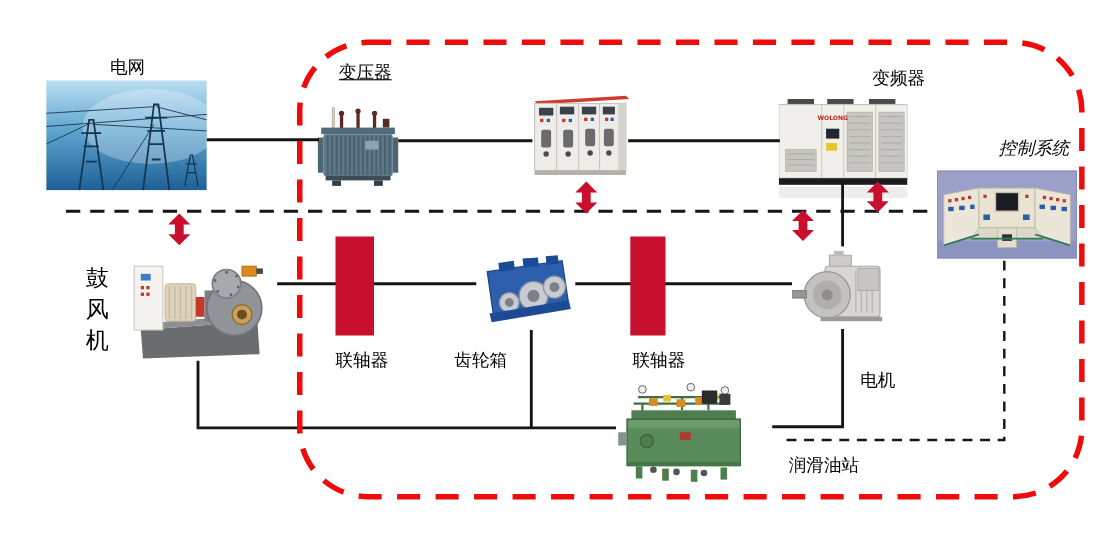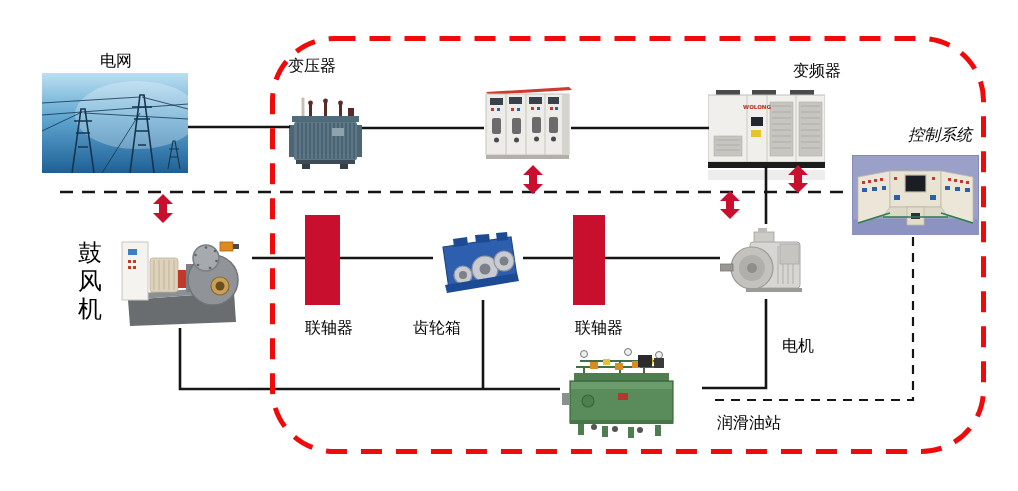--- a/index.html
+++ b/index.html
@@ -24,32 +24,32 @@
   #img-control{left:852px;top:155px;width:127px;height:80px;}
   #img-blower{left:120px;top:222px;width:120px;height:106px;}
   #img-gearbox{left:433px;top:225px;width:90px;height:75px;}
   #img-motor{left:720px;top:228px;width:90px;height:69px;}
   #img-lube{left:560px;top:343px;width:127px;height:97px;}
   
   #coupling-left{left:305px;top:215px;width:35px;height:90px;}
   #coupling-right{left:573px;top:215px;width:32px;height:90px;}
   
   #lbl-grid{left:116px;top:50px;}
-  #lbl-transformer{left:312px;top:55px;}
+  #lbl-transformer{left:332px;top:55px;text-decoration:underline;}
   #lbl-switchgear{left:544px;top:49px;}
   #lbl-vfd{left:777px;top:60px;margin-left:40px;}
   #lbl-control{left:940px;top:124px;font-style:italic;}
   #lbl-coupling-left{left:329px;top:317px;}
   #lbl-gearbox{left:437px;top:317px;}
   #lbl-coupling-right{left:599px;top:317px;}
   #lbl-motor{left:798px;top:311px;margin-top:24px;}
   #lbl-lube{left:749px;top:412px;}
   #lbl-blower{
     left:78px;top:239px;width:24px;transform:none;white-space:normal;
-    word-break:break-all;font-size:24px;line-height:28px;
+    word-break:break-all;font-size:21px;line-height:28px;
   }
 </style>
 </head>
 <body>
 
 <div class="stage">
 
   <svg class="overlay" id="lines-under">
     <path d="M252,258 H720" stroke="#151515" stroke-width="2.6" fill="none"></path>
   </svg>

